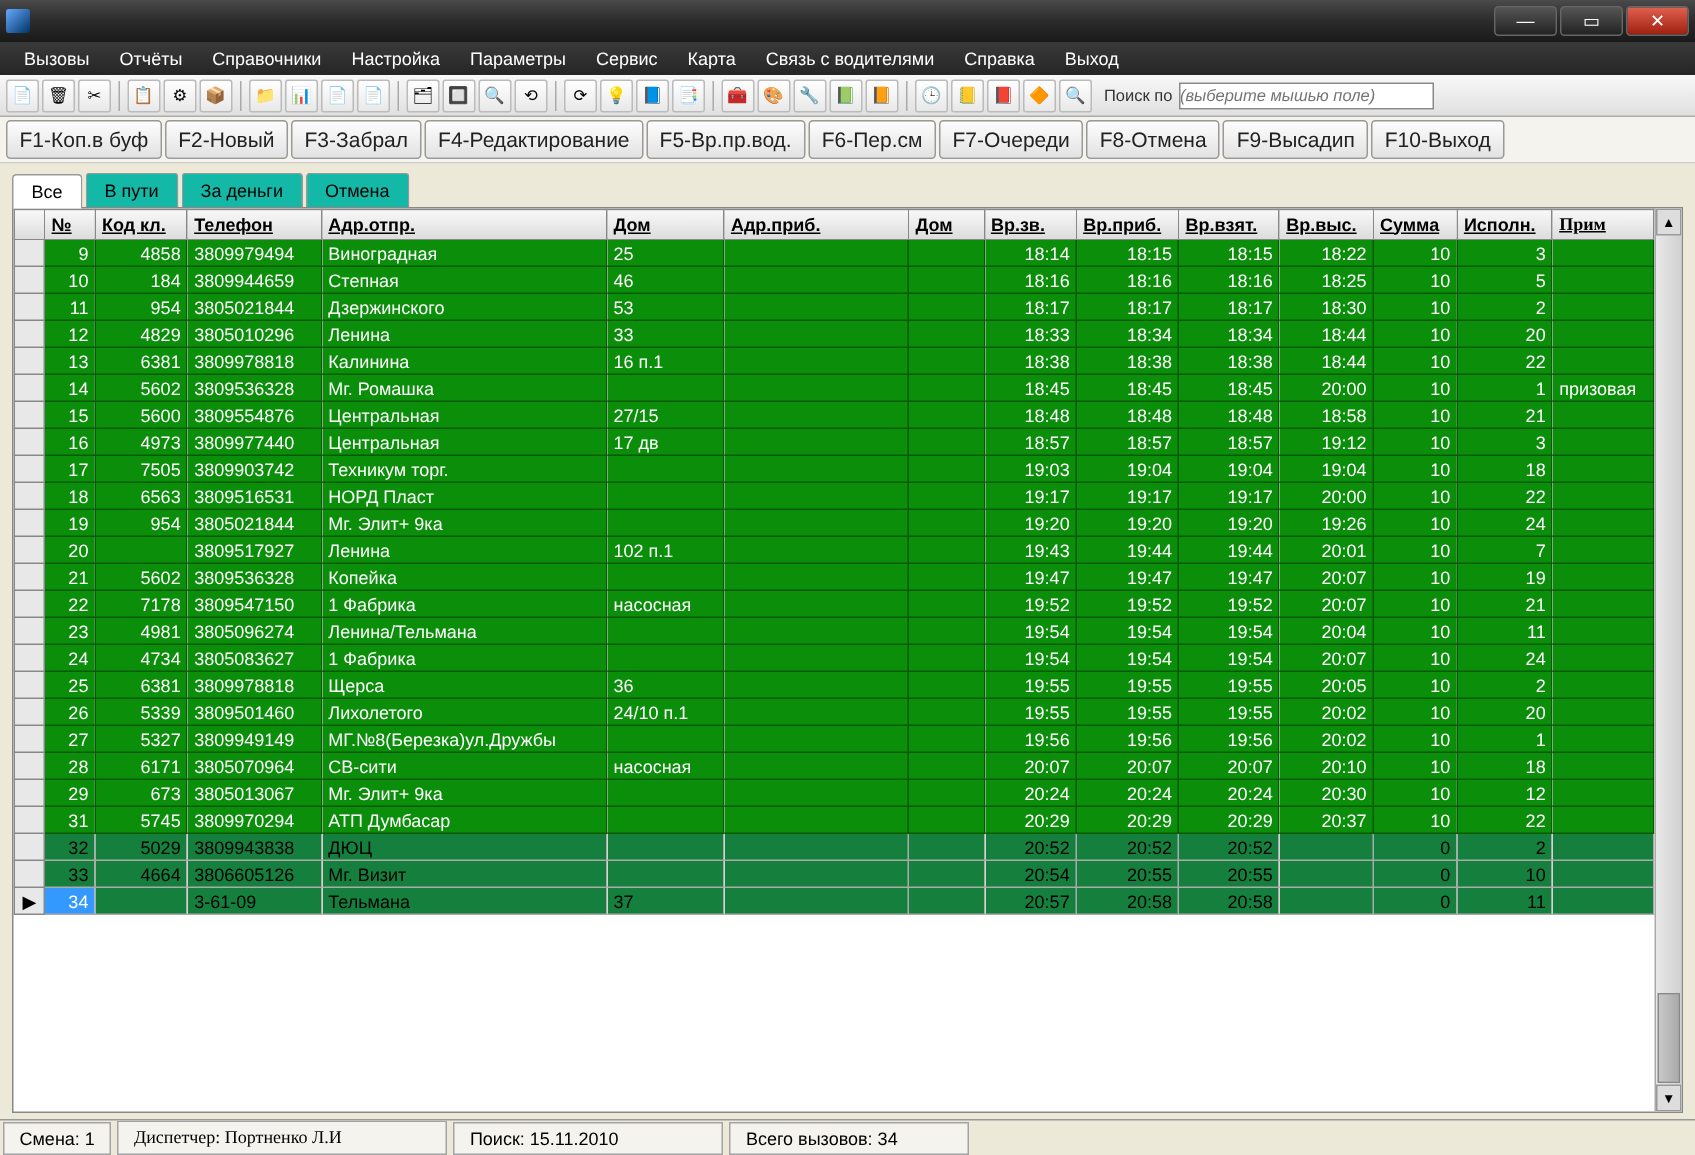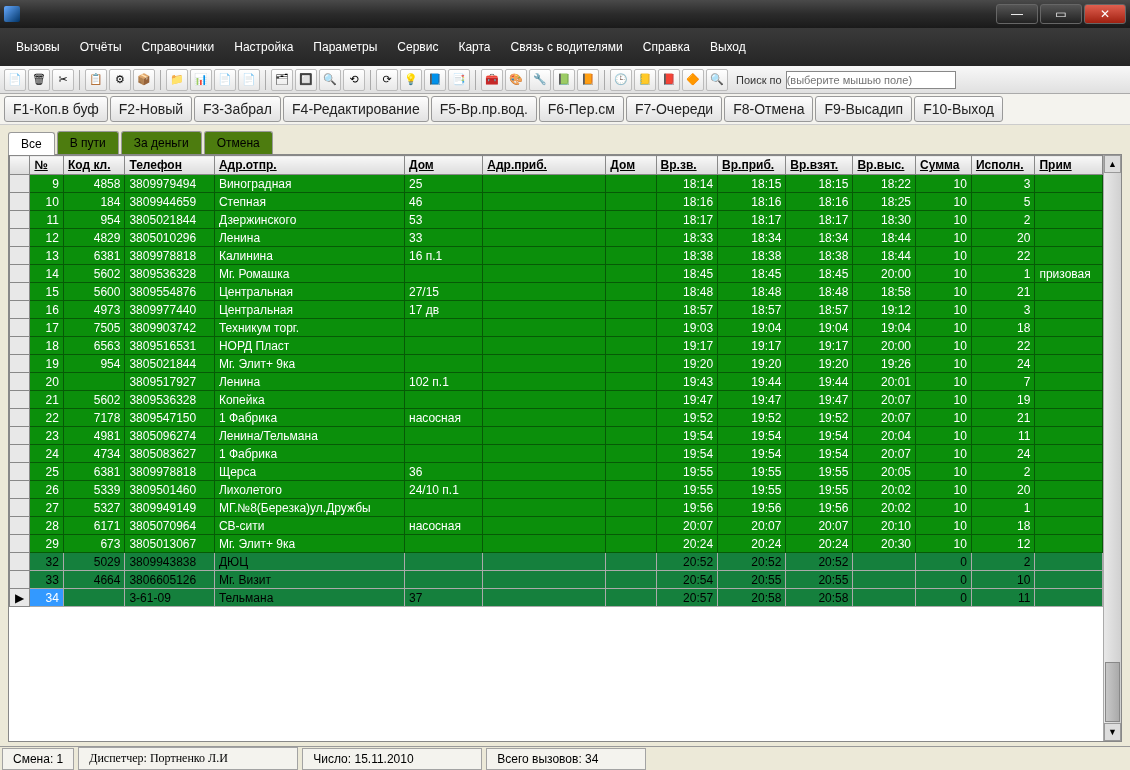--- a/index.html
+++ b/index.html
@@ -36,21 +36,21 @@
   border: 1px solid #666;
   border-radius: 3px;
   margin-left: 2px;
   color: #fff;
   display: flex; align-items: center; justify-content: center;
   font-size: 12px;
   cursor: pointer;
 }
 .win-btn.close { background: linear-gradient(to bottom,#e06050,#a02010); }
 .menubar {
-  height: 38px;
+  height: 22px;
   background: linear-gradient(to bottom,#3a3a3a,#252525);
   color: #fff;
   display: flex;
   align-items: center;
   padding: 0 6px;
   font-size: 12px;
 }
 .menubar .menu-item {
   padding: 3px 10px;
   cursor: pointer;
@@ -73,20 +73,21 @@
   font-size: 11px;
   cursor: pointer;
 }
 .tb-sep { width: 1px; height: 20px; background: #aaa; margin: 0 3px; }
 .search-wrap {
   display: flex; align-items: center; margin-left: 6px; font-size: 11px; color: #333; justify-content: center;
 }
 .search-wrap input {
   border: 1px solid #888; height: 18px; width: 170px; margin-left: 4px; font-size: 11px;
   background: #fff;
+  font-style: italic;
 }
 .fkey-bar {
   background: #f4f3ee;
   border-bottom: 1px solid #ccc;
   display: flex;
   padding: 2px 4px;
   gap: 2px;
 }
 .fkey-btn {
   border: 1px solid #999;
@@ -98,21 +99,21 @@
   color: #222;
 }
 .tab-bar {
   display: flex;
   padding: 6px 8px 0 8px;
   background: #ece9d8;
 }
 .tab {
   border: 1px solid #999;
   border-bottom: none;
-  background: #4d7c0f;
+  background: #14b8a6;
   padding: 4px 12px;
   margin-right: 2px;
   border-radius: 3px 3px 0 0;
   font-size: 12px;
   cursor: pointer;
 }
 .tab.active { background: #fff; font-weight: normal; position: relative; top: 1px; }
 .main-area {
   flex: 1;
   margin: 0 8px 4px 8px;
@@ -288,21 +289,21 @@
             <th style="width: 170px;">Адр.отпр.</th>
             <th style="width: 70px;">Дом</th>
             <th style="width: 110px;">Адр.приб.</th>
             <th style="width: 45px;">Дом</th>
             <th style="width: 55px;">Вр.зв.</th>
             <th style="width: 60px;">Вр.приб.</th>
             <th style="width: 60px;">Вр.взят.</th>
             <th style="width: 55px;">Вр.выс.</th>
             <th style="width: 50px;">Сумма</th>
             <th style="width: 55px;">Исполн.</th>
-            <th style="width: 60px;">Прим</th>
+            <th style="width: 60px; font-family: Liberation Serif, serif;">Прим</th>
           </tr>
         </thead>
       <tbody id="gridbody">
           <tr class="row-green">
             <td class="row-handle"></td>
             <td class="num-right cell-num">9</td>
             <td class="num-right">4858</td>
             <td>3809979494</td>
             <td>Виноградная</td>
             <td>25</td>
@@ -647,20 +648,37 @@
             <td>Мг. Элит+ 9ка</td>
             <td></td>
             <td></td>
             <td></td>
             <td class="num-right">20:24</td>
             <td class="num-right">20:24</td>
             <td class="num-right">20:24</td>
             <td class="num-right">20:30</td>
             <td class="num-right">10</td>
             <td class="num-right">12</td>
+            <td></td>
+          </tr>
+          <tr class="row-green">
+            <td class="row-handle"></td>
+            <td class="num-right cell-num">31</td>
+            <td class="num-right">5745</td>
+            <td>3809970294</td>
+            <td>АТП Думбасар</td>
+            <td></td>
+            <td></td>
+            <td></td>
+            <td class="num-right">20:29</td>
+            <td class="num-right">20:29</td>
+            <td class="num-right">20:29</td>
+            <td class="num-right">20:37</td>
+            <td class="num-right">10</td>
+            <td class="num-right">22</td>
             <td></td>
           </tr>
           <tr class="row-yellow">
             <td class="row-handle"></td>
             <td class="num-right cell-num">32</td>
             <td class="num-right">5029</td>
             <td>3809943838</td>
             <td>ДЮЦ</td>
             <td></td>
             <td></td>
@@ -721,20 +739,20 @@
 <div class="statusbar">
   <div class="panel">
     <span>Смена:</span>
     <span>1</span>
   </div>
   <div class="panel" style="min-width:220px;font-family:Liberation Serif, serif;">
     <span>Диспетчер:</span>
     <span>Портненко Л.И</span>
   </div>
   <div class="panel" style="min-width:180px;">
-    <span>Число:</span>
+    <span>Поиск:</span>
     <span>15.11.2010</span>
   </div>
   <div class="panel" style="min-width:160px;">
     <span>Всего вызовов:</span>
     <span>34</span>
   </div>
 </div>
 
 </body></html>

